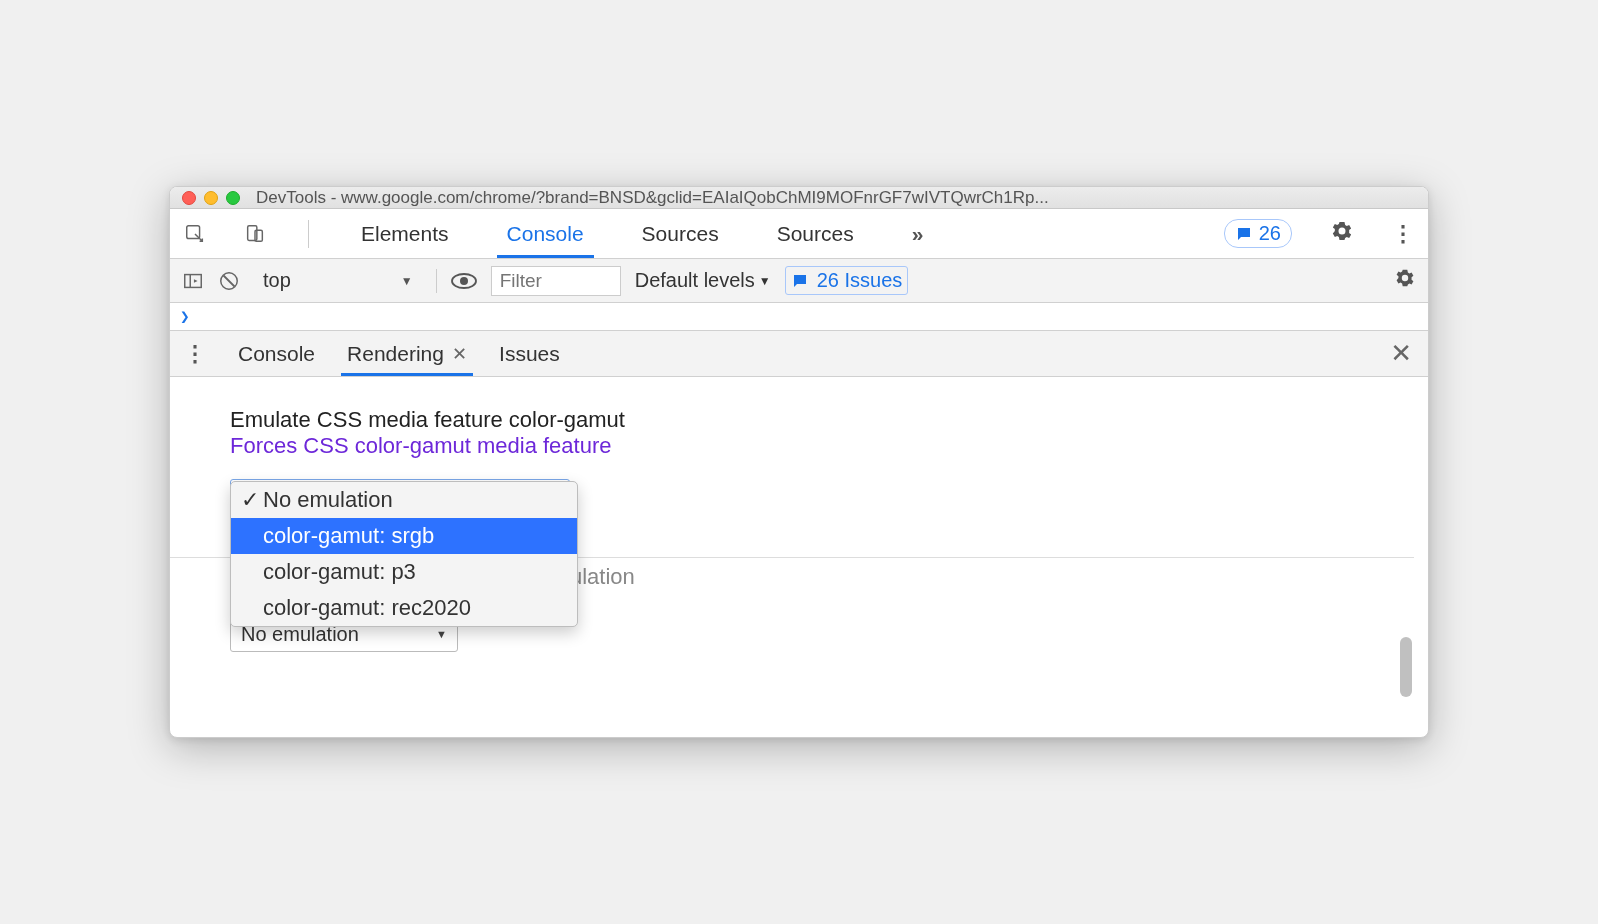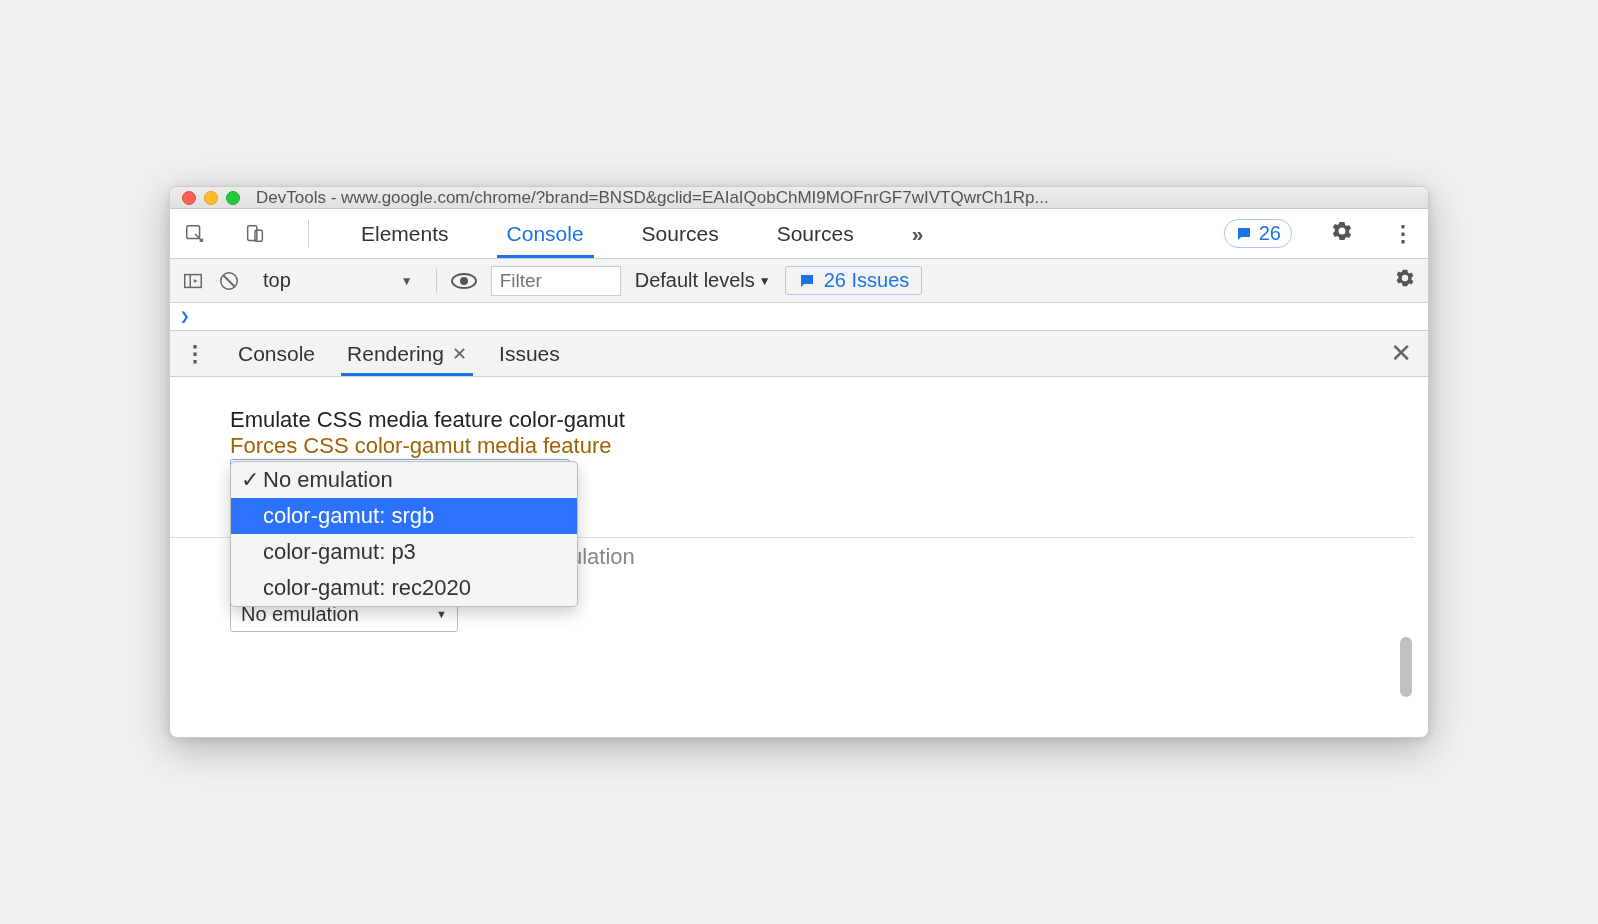--- a/index.html
+++ b/index.html
@@ -88,21 +88,21 @@
   border:1px solid #ccc;
   height: 30px;
   padding: 0 8px;
   font-size: 19px;
   width: 130px;
 }
 .levels { display:flex; align-items:center; gap:4px; cursor:pointer;}
 .issues-pill {
   border:1px solid #a8c7fa;
   border-radius:3px;
-  padding: 2px 12px;
+  padding: 2px 5px;
   display:flex; align-items:center; gap:8px;
   color:#1a73e8;
   cursor:pointer;
 }
 
 .console-prompt { height: 28px; padding: 4px 10px; color:#1a73e8; font-family: Menlo, monospace; font-size: 16px; border-bottom:1px solid #d0d0d0; background:#fff;}
 
 .drawer-tabs {
   display:flex;
   align-items:center;
@@ -121,21 +121,21 @@
 
 .panel {
   padding: 30px 60px 20px 60px;
   font-size: 22px;
   color:#333;
   position:relative;
   min-height: 360px;
   border-right: 14px solid transparent;
 }
 .section-title { color:#222; margin-bottom: 0;}
-.section-sub { color:#a16207; }
+.section-sub { color:#6d28d9; margin-bottom: 20px;}
 
 .dropdown-box {
   position: relative;
   width: 340px;
 }
 .dropdown-face {
   border: 1px solid #7aa7e8;
   border-radius: 3px;
   height: 32px;
   background:#fff;

